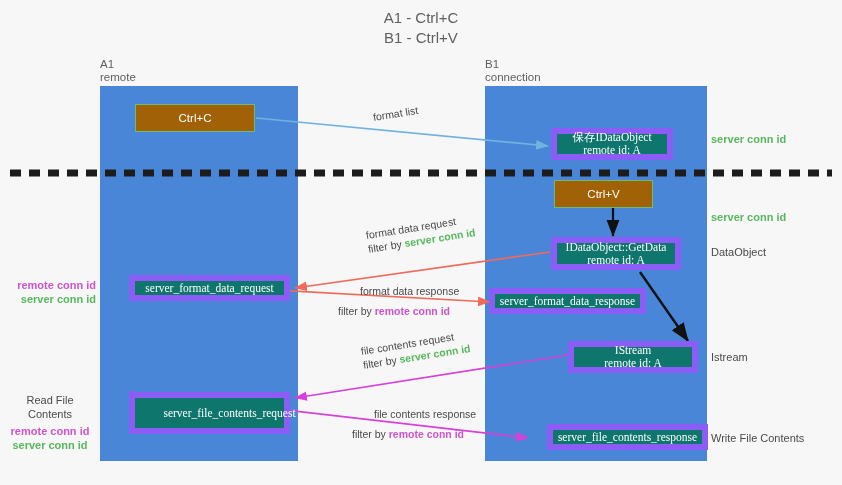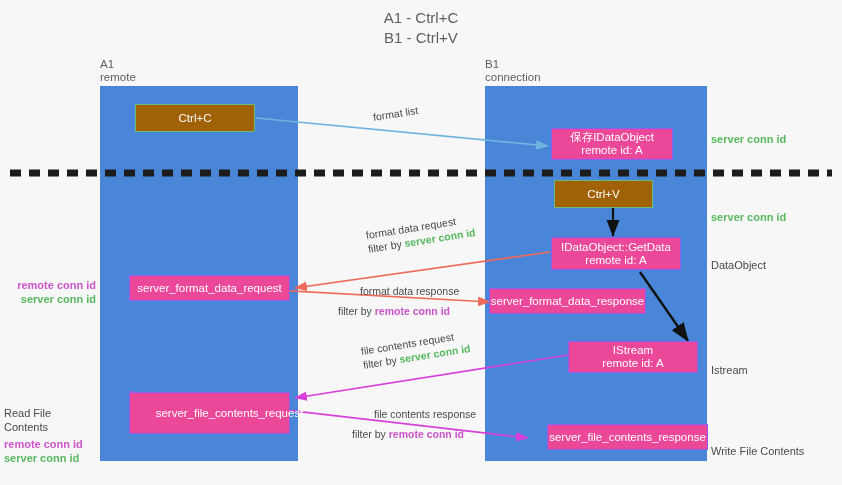--- a/index.html
+++ b/index.html
@@ -30,25 +30,25 @@
   }
 
   
   .node{
     position:absolute;box-sizing:border-box;
     display:flex;align-items:center;justify-content:center;
     text-align:center;color:#ffffff;font-size:11.5px;line-height:13px;
     white-space:pre-line;
   }
   .node.green{background:#a16207;border:1px solid #6bbd76;}
-  .node.orange{background:#ec4899;border:1px solid #8b5cf6;}
+  .node.orange{background:#0f766e;border:6px solid #8b5cf6;font-family:Liberation Serif, serif;}
 
   
   .lbl{position:absolute;font-size:11px;line-height:14px;}
-  .lbl.dark{color:#4a4a4a;margin-top:13px;}
+  .lbl.dark{color:#4a4a4a;}
   .lbl.green{color:#57b85e;font-weight:bold;}
   .lbl.pink{color:#cc55cc;font-weight:bold;}
 
   .edge-lbl{position:absolute;font-size:10.5px;line-height:14px;color:#4a4a4a;white-space:nowrap;}
   .edge-lbl .g{color:#57b85e;font-weight:bold;}
   .edge-lbl .p{color:#cc55cc;font-weight:bold;}
   .rot-a{transform:rotate(-9deg);transform-origin:left center;}
 
   svg.overlay{position:absolute;left:0;top:0;width:842px;height:485px;pointer-events:none;}
 </style>
@@ -162,21 +162,21 @@
       <span>filter by</span>
       <span class="p">remote conn id</span>
     </div>
   </div>
 
   <div style="position:absolute;left:8px;top:278px;width:88px;text-align:right;">
     <div class="lbl pink" style="position:static;">remote conn id</div>
     <div class="lbl green" style="position:static;">server conn id</div>
   </div>
 
-  <div style="position:absolute;left:4px;top:393px;width:92px;text-align:left;">
+  <div style="position:absolute;left:4px;top:393px;width:92px;text-align:center;">
     <div class="lbl dark" style="position:static;margin-bottom:3px;">Read File Contents</div>
     <div class="lbl pink" style="position:static;">remote conn id</div>
     <div class="lbl green" style="position:static;">server conn id</div>
   </div>
 
   <div class="lbl green" style="left:711px;top:132px;">server conn id</div>
 
   <div class="lbl green" style="left:711px;top:210px;">server conn id</div>
 
   <div class="lbl dark" style="left:711px;top:245px;">DataObject</div>

